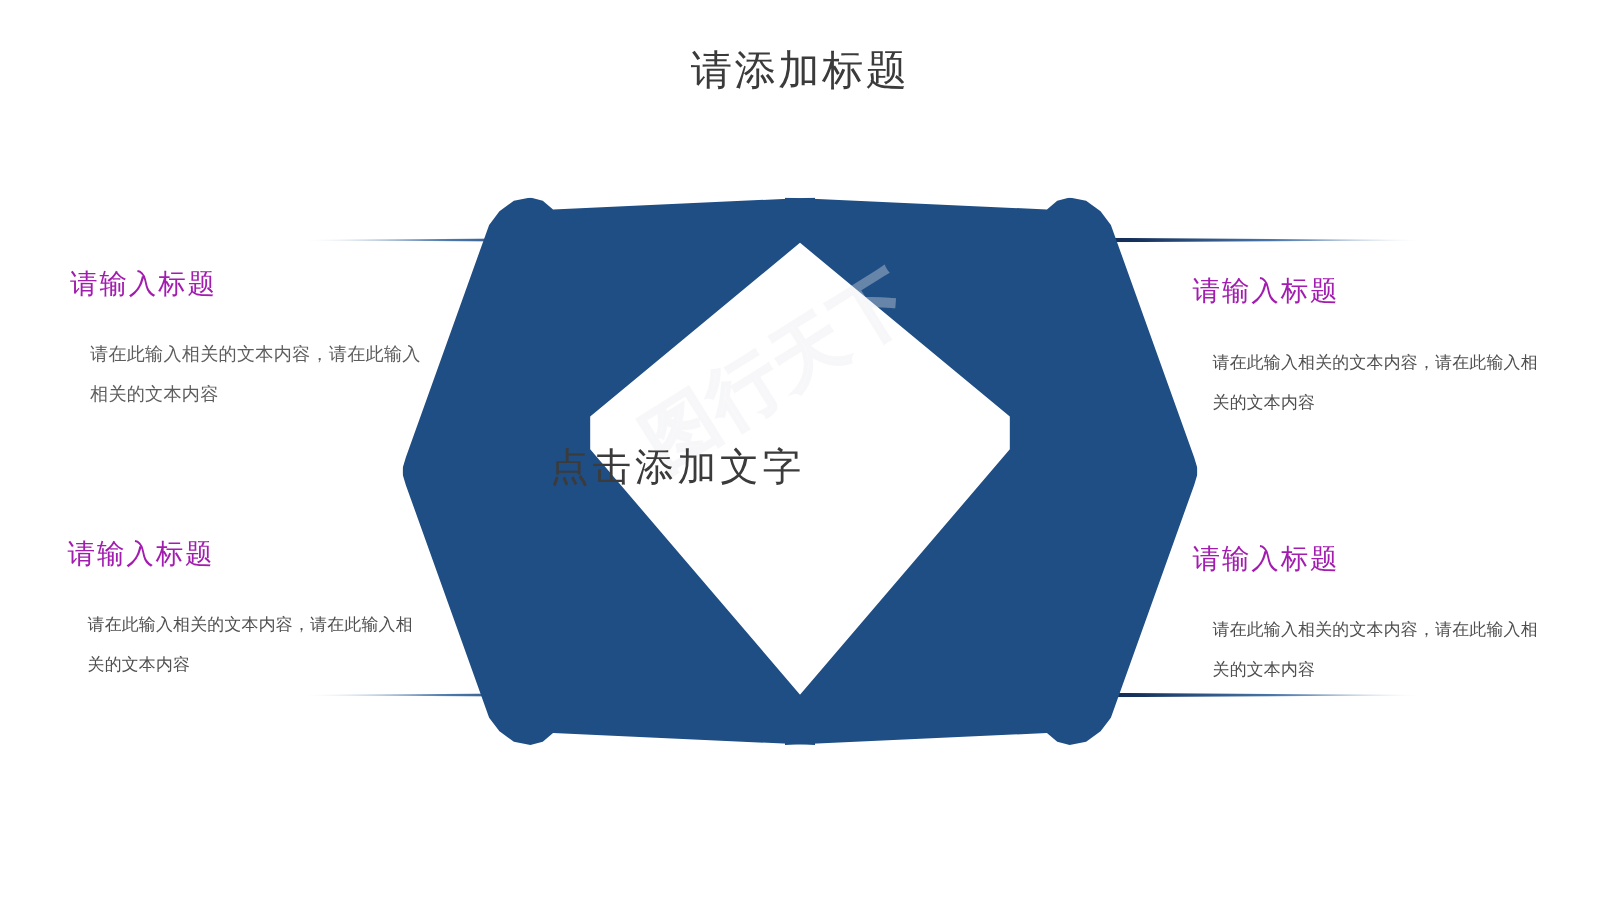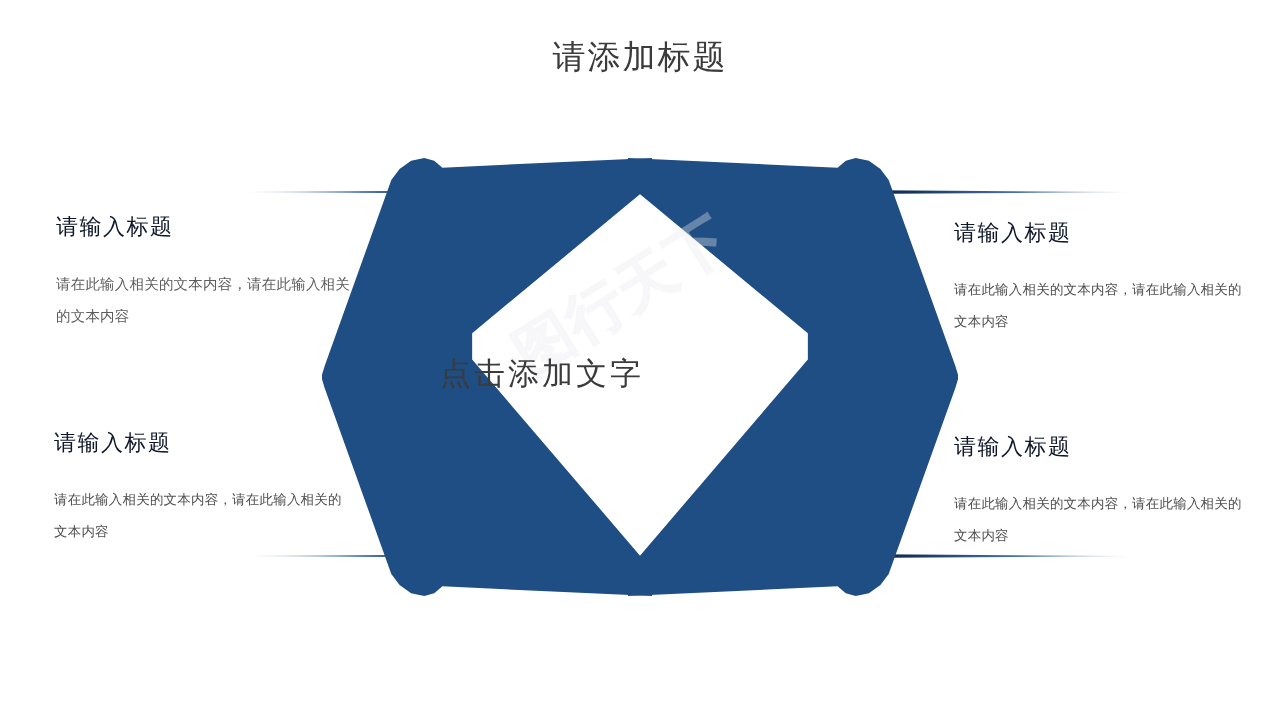--- a/index.html
+++ b/index.html
@@ -146,30 +146,30 @@
   
   .text-block {
     position: absolute;
     width: 300px;
   }
   .tb-heading {
     font-family: Liberation Sans, sans-serif;
     font-size: 22px;
     line-height: 30px;
     letter-spacing: 1.5px;
-    color: #0f172a;
+    color: #a21caf;
     margin: 0 0 26px 0;
     white-space: nowrap;
   }
   .tb-body {
     font-size: 14.5px;
     line-height: 32px;
     letter-spacing: 0.2px;
     color: #5d5d5d;
-    margin: 0;
+    margin: 16px;
   }
   .serif-body .tb-body {
     font-family: "Liberation Serif", "DejaVu Serif", serif;
   }
   .sans-body .tb-body {
     font-family: "Liberation Sans", "DejaVu Sans", sans-serif;
     font-size: 13.5px;
     color: #4f4f4f;
   }
 

